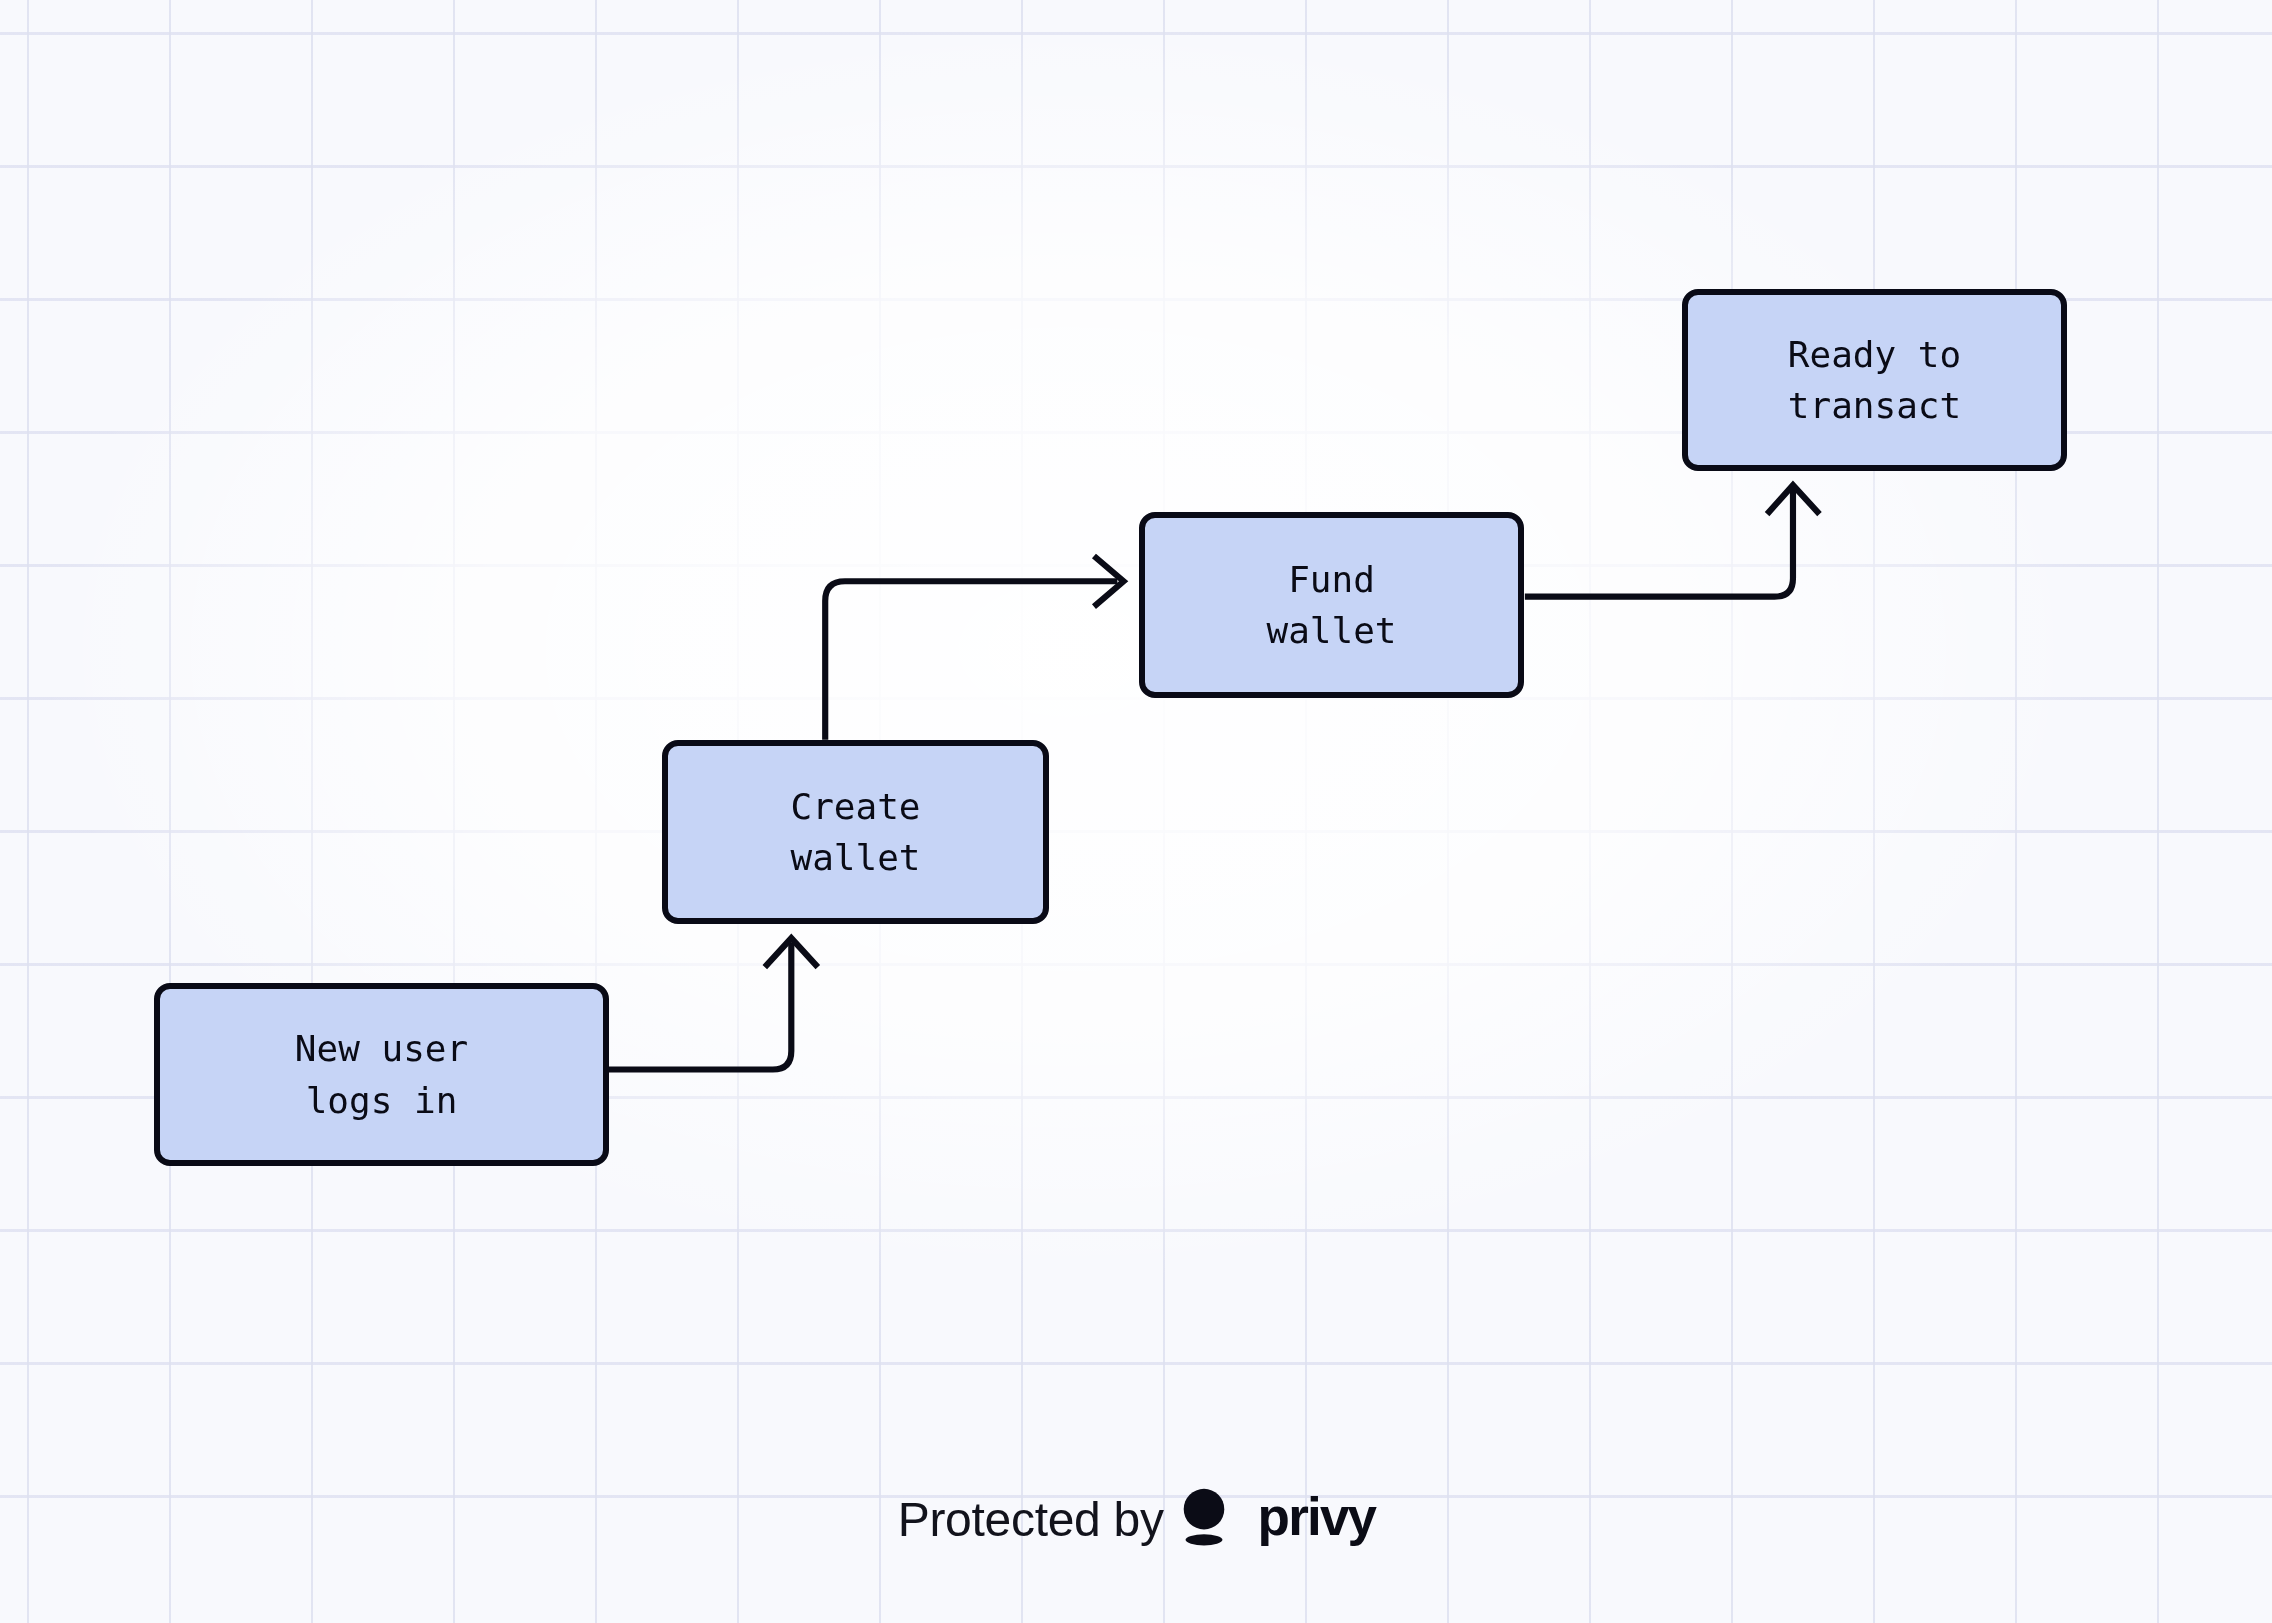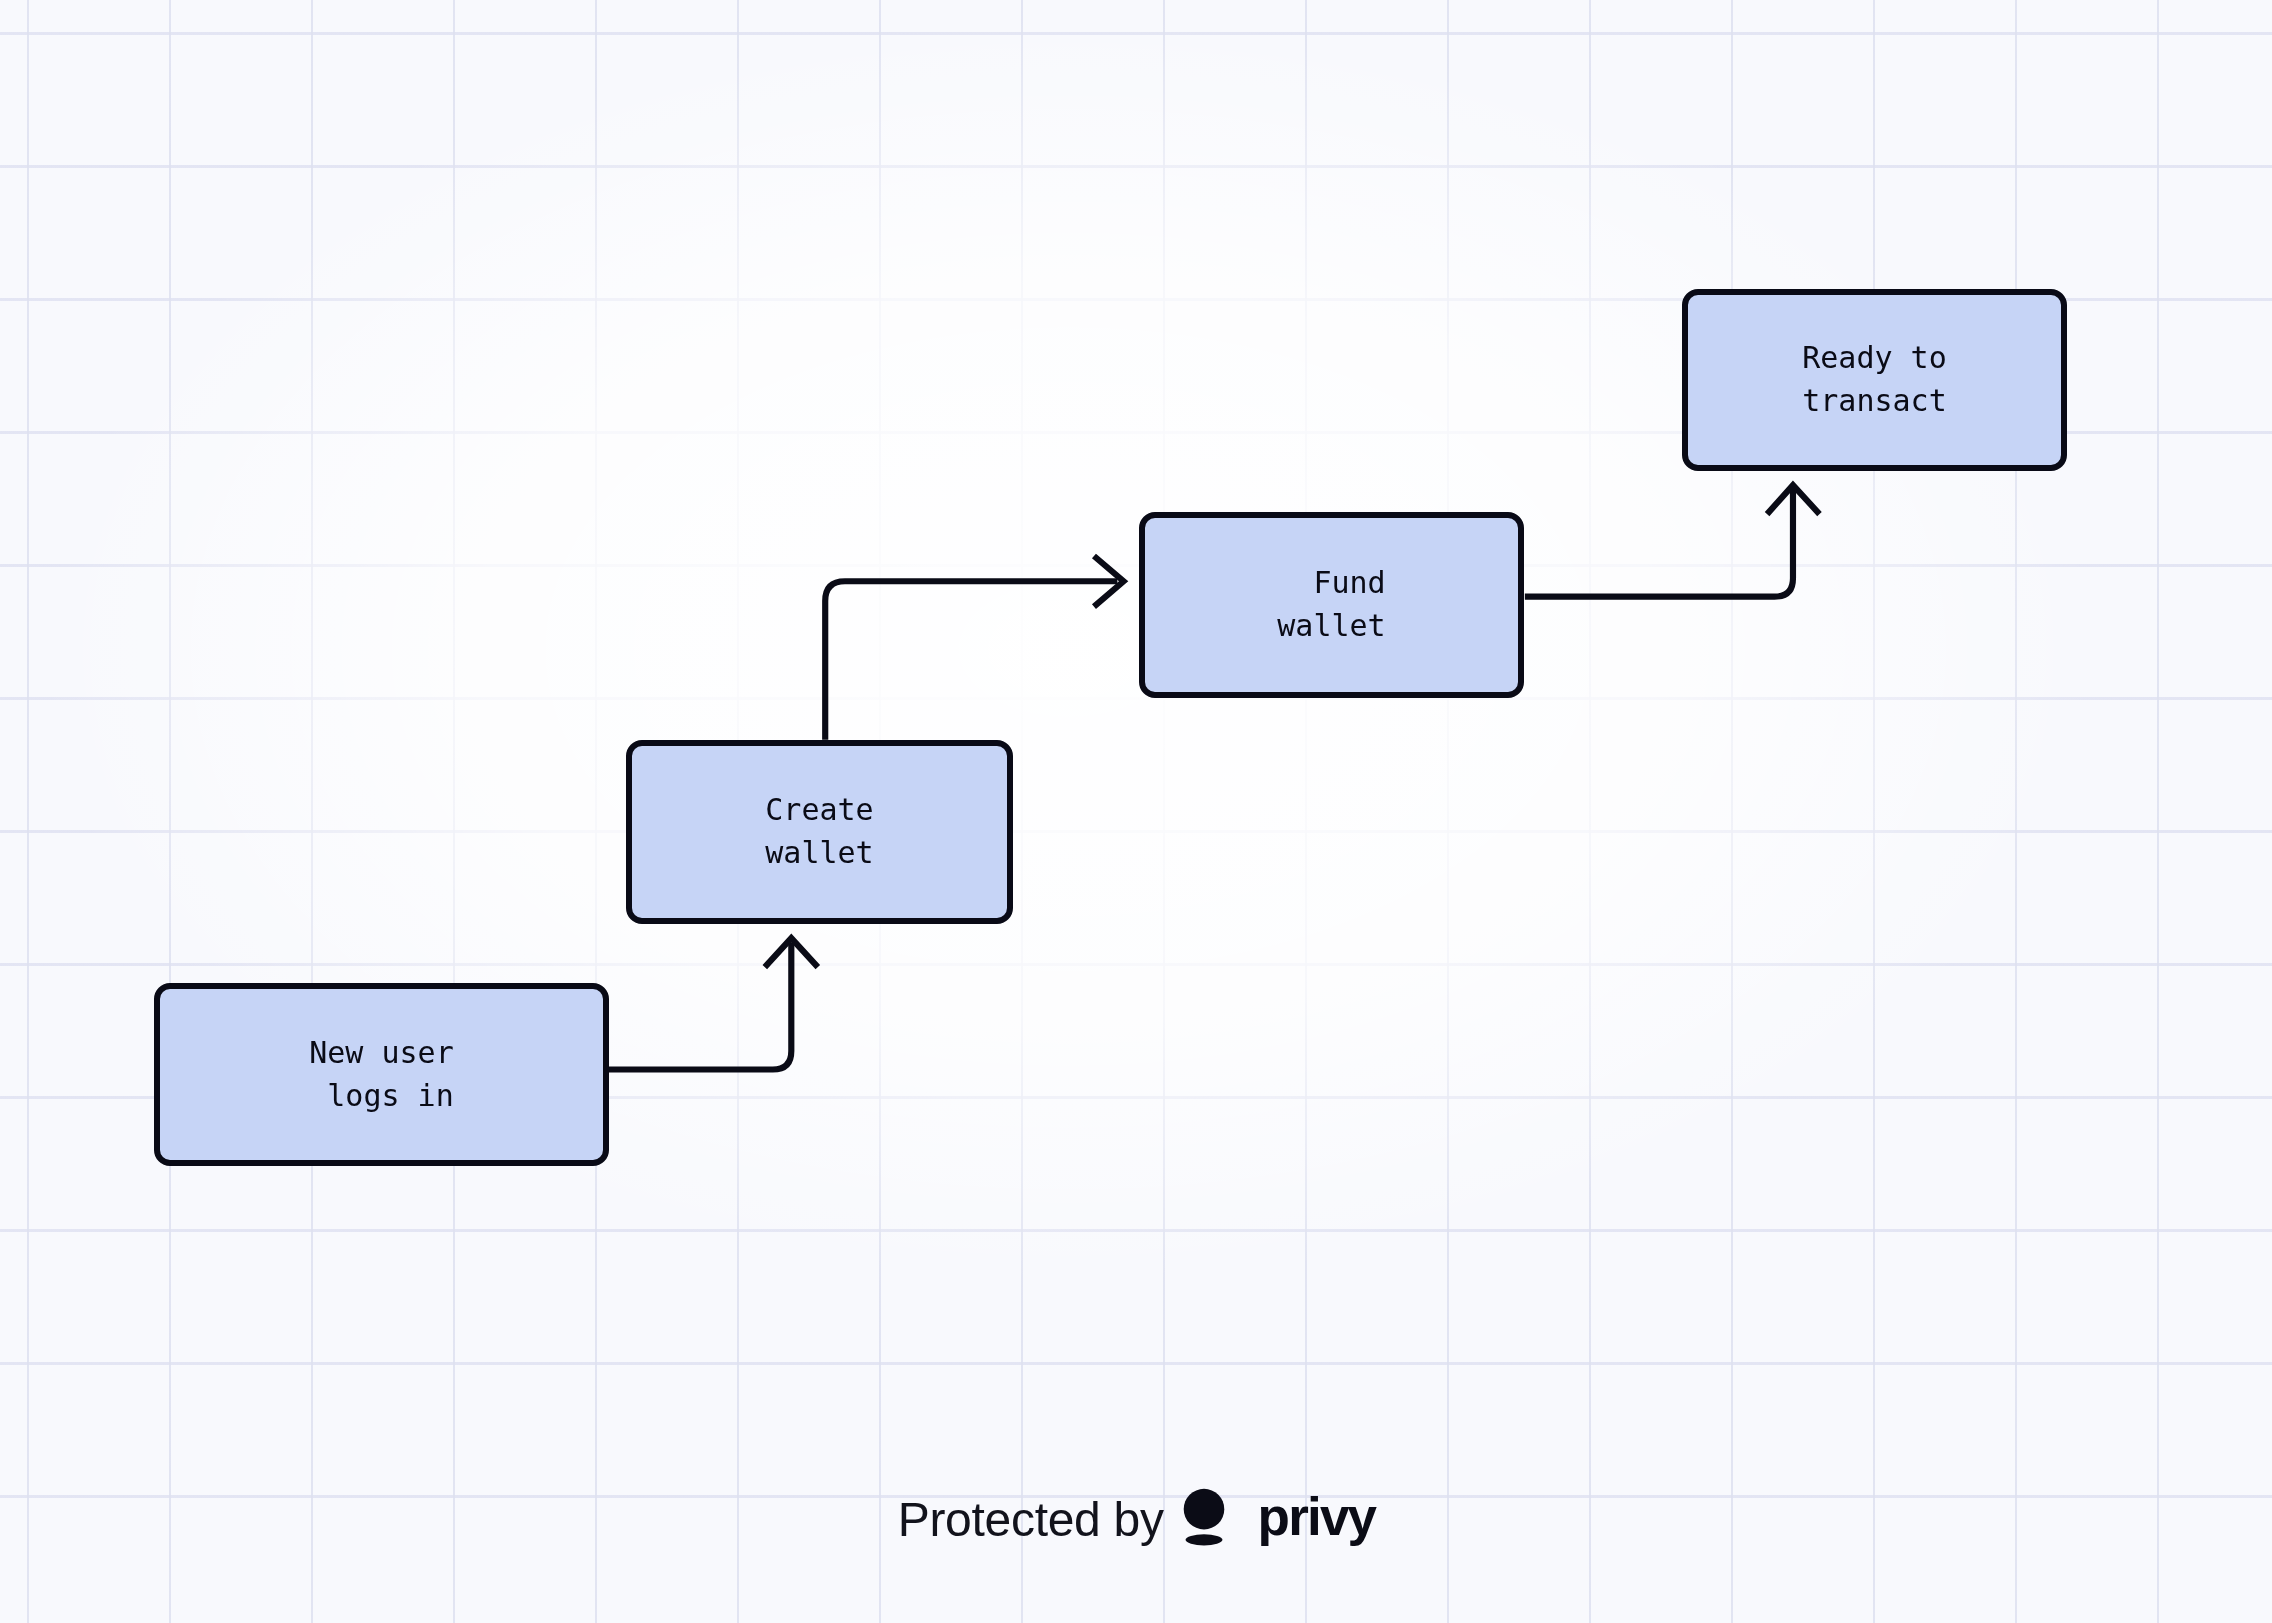--- a/index.html
+++ b/index.html
@@ -34,24 +34,24 @@
     background:#c6d4f6;
     border:6.2px solid #090a16;
     border-radius:16px;
     display:flex;
     align-items:center;
     justify-content:center;
     z-index:3;
   }
   .node-label {
     font-family:"DejaVu Sans Mono", "Liberation Mono", monospace;
-    font-size:30px;
+    font-size:36px;
     line-height:1.42;
     color:#0a0b16;
-    text-align:right;
+    text-align:center;
     white-space:pre-line;
     letter-spacing:0px;
   }
   #footer {
     position:absolute;
     left:0; right:0;
     top:1486px;
     display:flex;
     align-items:flex-end;
     justify-content:center;
@@ -100,21 +100,21 @@
       <path d="M 2473 968 L 2878 968 Q 2908 968 2908 938 L 2908 795" fill="none" stroke="#0a0b16" stroke-width="10" stroke-linecap="butt" stroke-linejoin="round"></path>
       <path d="M 2866 834 L 2908 787 L 2951 834" fill="none" stroke="#0a0b16" stroke-width="10" stroke-linecap="butt" stroke-linejoin="miter"></path>
     </g>
   </svg>
 
   <div class="node" style="left:154px; top:983px; width:455px; height:183px;">
     <div class="node-label">New user
 logs in</div>
   </div>
 
-  <div class="node" style="left:626px; top:740px; width:387px; height:184px;">
+  <div class="node" style="left:662px; top:740px; width:387px; height:184px;">
     <div class="node-label">Create
 wallet</div>
   </div>
 
   <div class="node" style="left:1139px; top:504px; width:385px; height:186px;margin-top:8px;">
     <div class="node-label">Fund
 wallet</div>
   </div>
 
   <div class="node" style="left:1682px; top:289px; width:385px; height:182px;">

